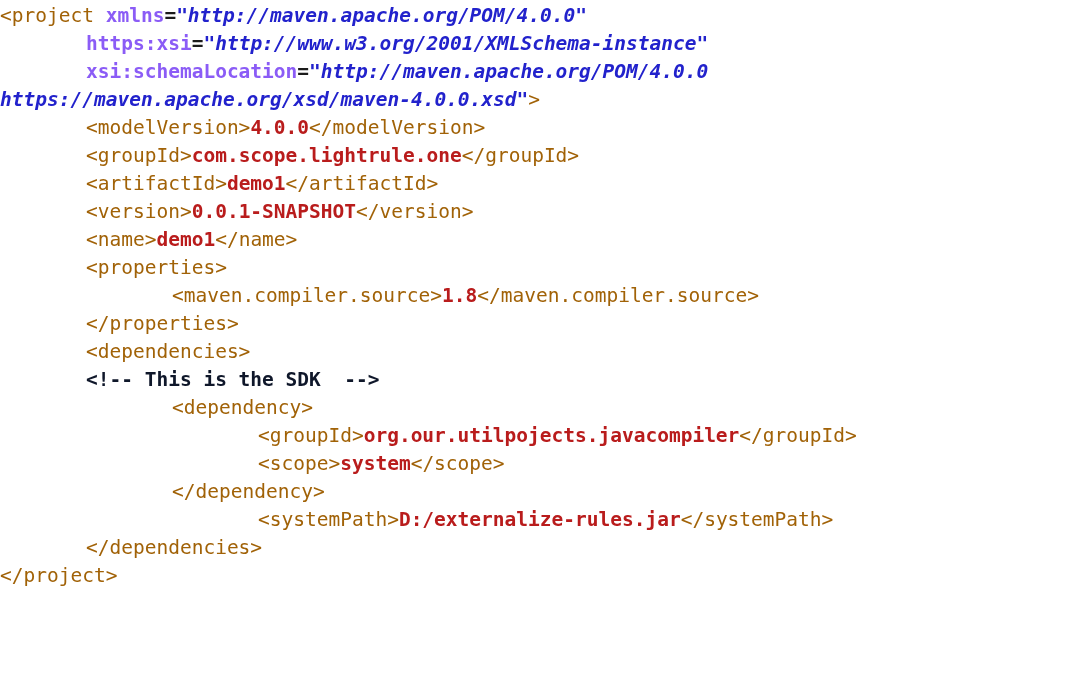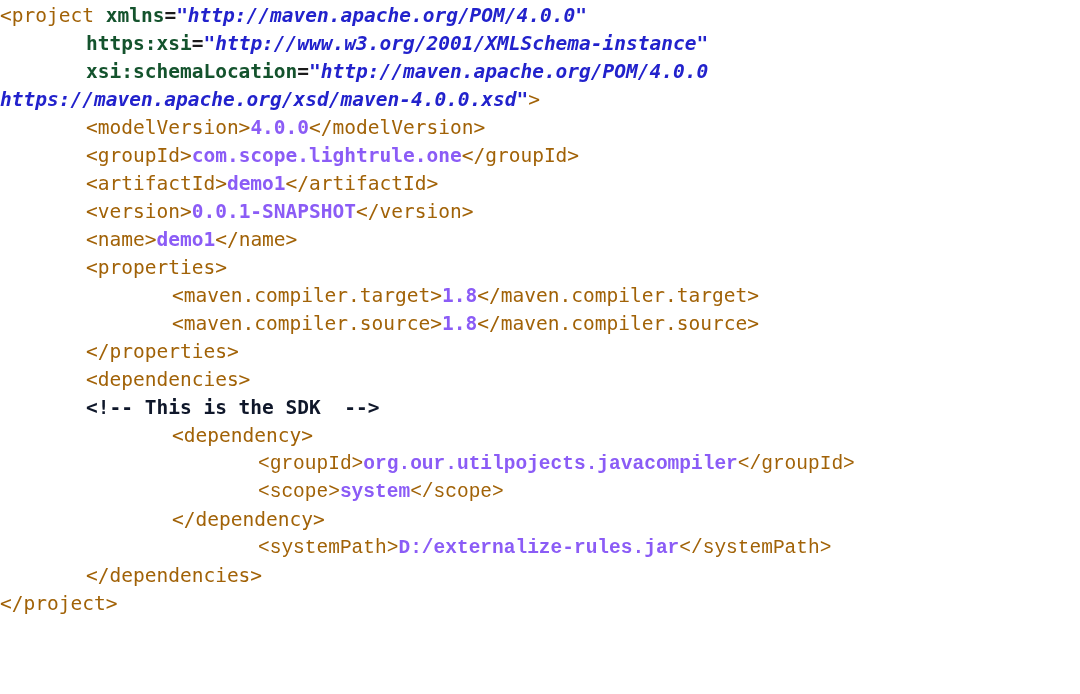--- a/index.html
+++ b/index.html
@@ -25,33 +25,33 @@
     height: 28px;
     line-height: 28px;
     white-space: pre;
     font-size: 19.5px;
     letter-spacing: 0px;
   }
   
   .ind0 { padding-left: 0px; }
   .ind1 { padding-left: 86px; }
   .ind2 { padding-left: 172px; }
-  .ind3 { padding-left: 258px; font-family: Liberation Mono, monospace; }
+  .ind3 { padding-left: 258px; }
 
   
   .tag {
     color: #a16207;
     font-weight: normal;
   }
   .txt {
-    color: #8b5cf6;
+    color: #b91c1c;
     font-weight: bold;
   }
   .attr {
-    color: #14532d;
+    color: #8b5cf6;
     font-weight: bold;
     text-align: center;
   }
   .eq {
     color: #1b1b1b;
     font-weight: bold;
   }
   .val {
     color: #2222cc;
     font-style: italic;
@@ -69,21 +69,20 @@
     <div class="line ind0"><span class="tag">&lt;project </span><span class="attr">xmlns</span><span class="eq">=</span><span class="val">"http://maven.apache.org/POM/4.0.0"</span></div>
     <div class="line ind1"><span class="attr">https:xsi</span><span class="eq">=</span><span class="val">"http://www.w3.org/2001/XMLSchema-instance"</span></div>
     <div class="line ind1"><span class="attr">xsi:schemaLocation</span><span class="eq">=</span><span class="val">"http://maven.apache.org/POM/4.0.0</span></div>
     <div class="line ind0"><span class="val">https://maven.apache.org/xsd/maven-4.0.0.xsd"</span><span class="tag">&gt;</span></div>
     <div class="line ind1"><span class="tag">&lt;modelVersion&gt;</span><span class="txt">4.0.0</span><span class="tag">&lt;/modelVersion&gt;</span></div>
     <div class="line ind1"><span class="tag">&lt;groupId&gt;</span><span class="txt">com.scope.lightrule.one</span><span class="tag">&lt;/groupId&gt;</span></div>
     <div class="line ind1"><span class="tag">&lt;artifactId&gt;</span><span class="txt">demo1</span><span class="tag">&lt;/artifactId&gt;</span></div>
     <div class="line ind1"><span class="tag">&lt;version&gt;</span><span class="txt">0.0.1-SNAPSHOT</span><span class="tag">&lt;/version&gt;</span></div>
     <div class="line ind1"><span class="tag">&lt;name&gt;</span><span class="txt">demo1</span><span class="tag">&lt;/name&gt;</span></div>
     <div class="line ind1"><span class="tag">&lt;properties&gt;</span></div>
-    <div class="line ind2"><span class="tag">&lt;maven.compiler.target&gt;</span><span class="txt">1.8</span><span class="tag">&lt;/maven.compiler.target&gt;</span></div>
     <div class="line ind2"><span class="tag">&lt;maven.compiler.source&gt;</span><span class="txt">1.8</span><span class="tag">&lt;/maven.compiler.source&gt;</span></div>
     <div class="line ind1"><span class="tag">&lt;/properties&gt;</span></div>
     <div class="line ind1"><span class="tag">&lt;dependencies&gt;</span></div>
     <div class="line ind1"><span class="comment">&lt;!-- This is the SDK  --&gt;</span></div>
     <div class="line ind2"><span class="tag">&lt;dependency&gt;</span></div>
     <div class="line ind3"><span class="tag">&lt;groupId&gt;</span><span class="txt">org.our.utilpojects.javacompiler</span><span class="tag">&lt;/groupId&gt;</span></div>
     <div class="line ind3"><span class="tag">&lt;scope&gt;</span><span class="txt">system</span><span class="tag">&lt;/scope&gt;</span></div>
     <div class="line ind2"><span class="tag">&lt;/dependency&gt;</span></div>
     <div class="line ind3"><span class="tag">&lt;systemPath&gt;</span><span class="txt">D:/externalize-rules.jar</span><span class="tag">&lt;/systemPath&gt;</span></div>
     <div class="line ind1"><span class="tag">&lt;/dependencies&gt;</span></div>

